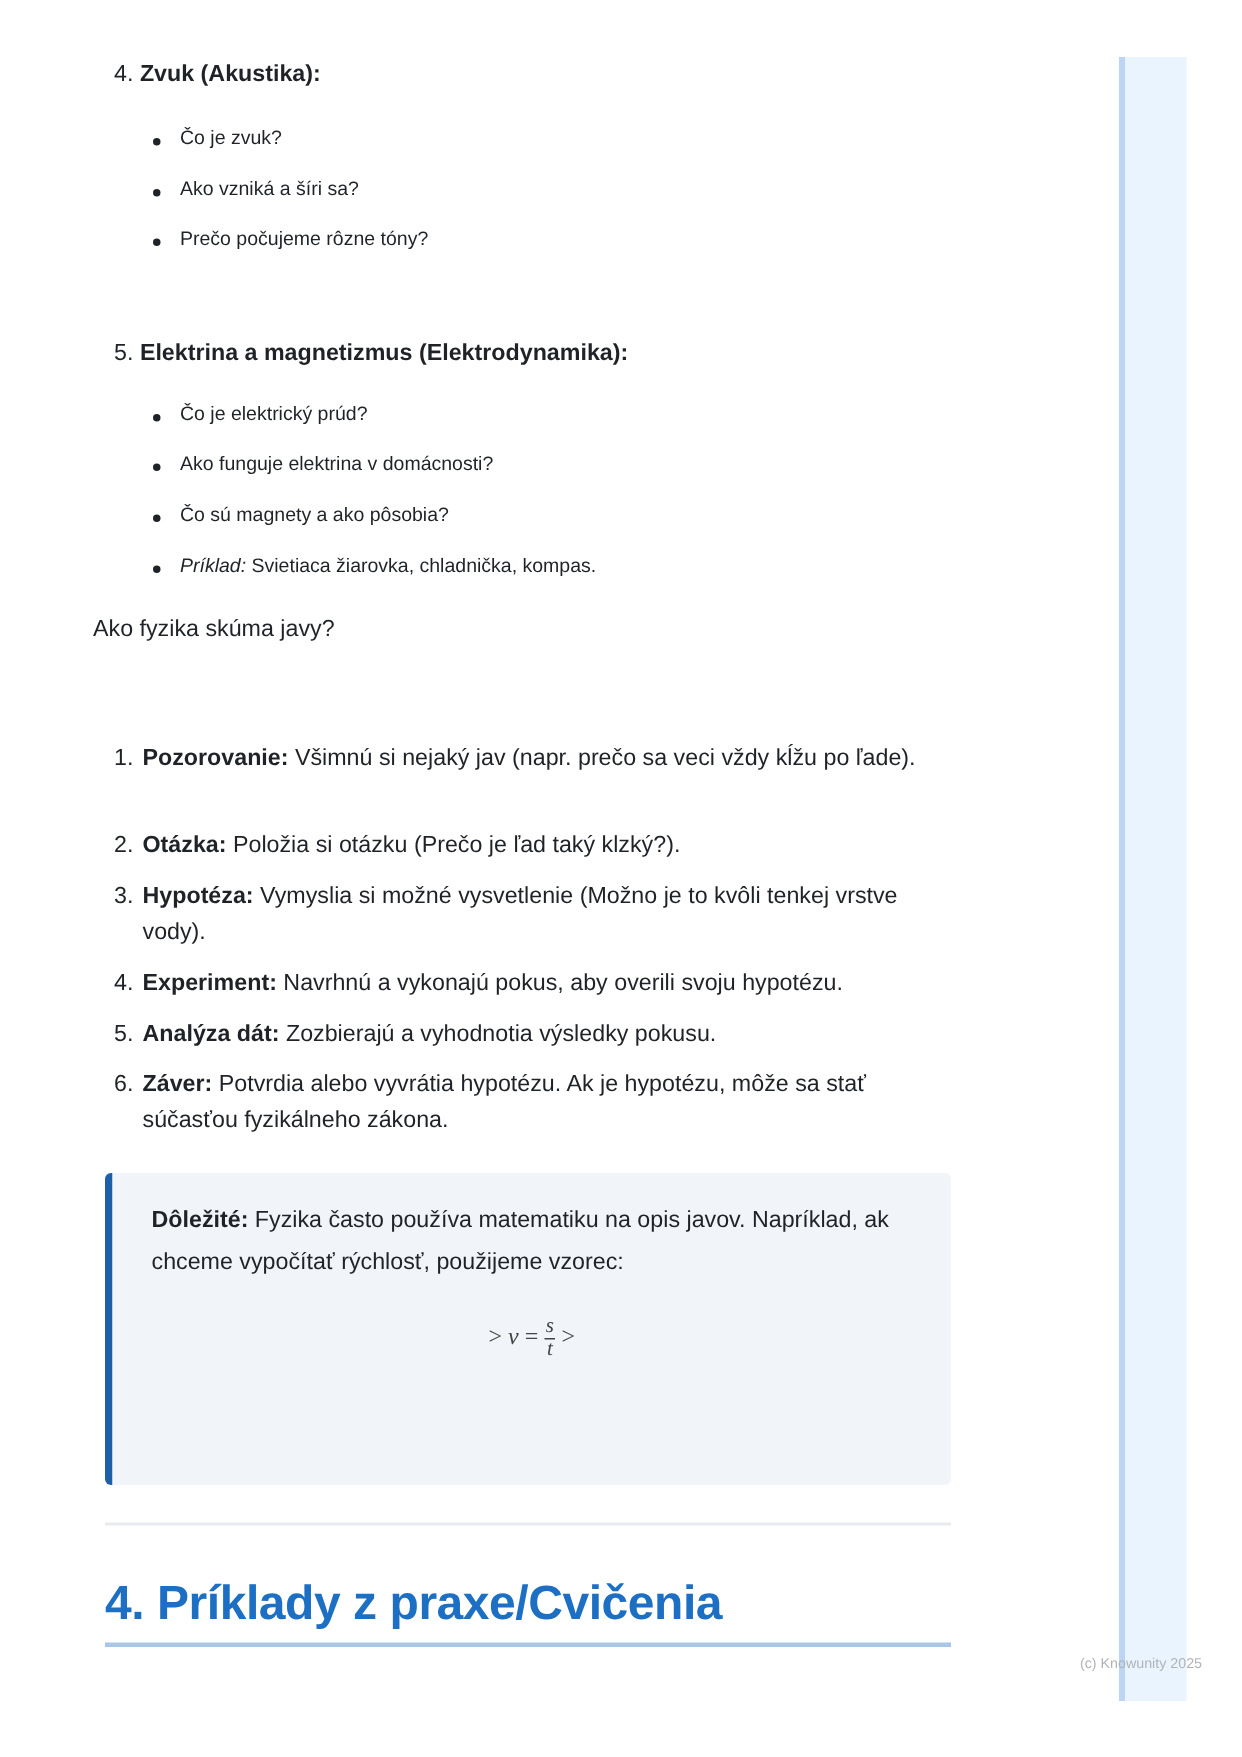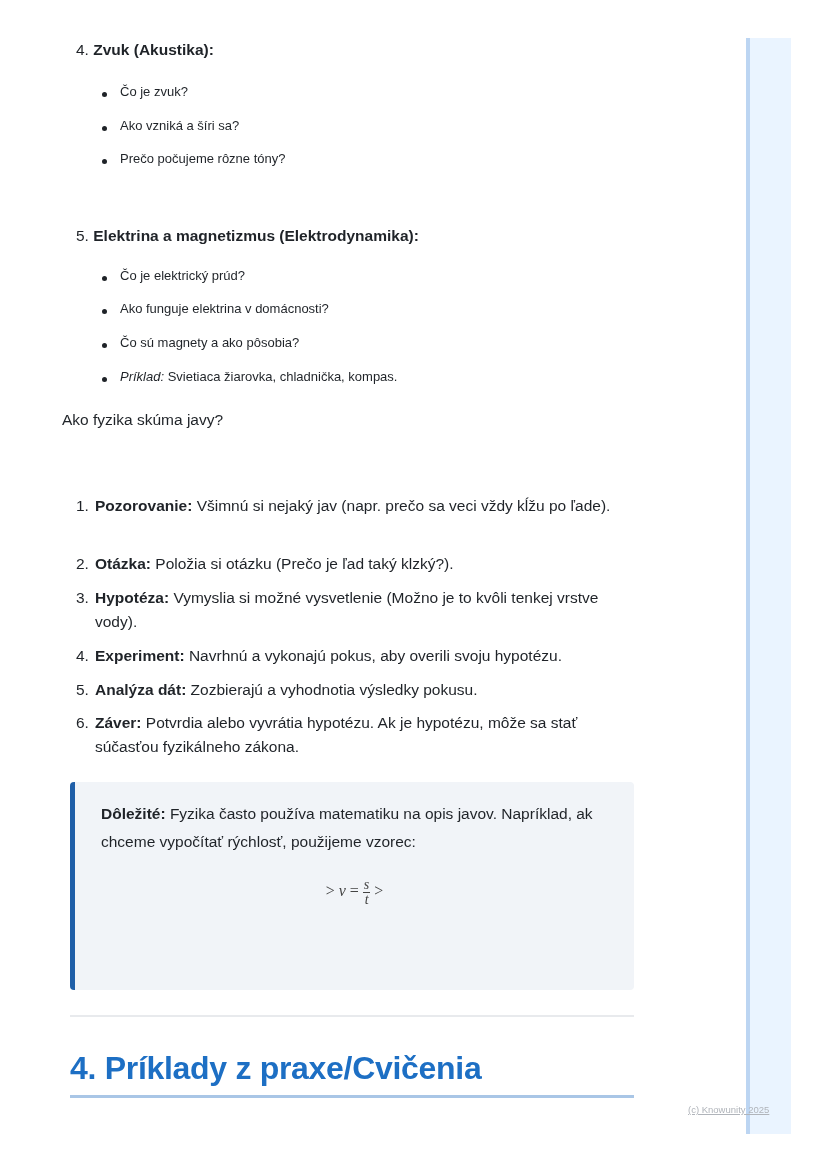--- a/index.html
+++ b/index.html
@@ -55,21 +55,21 @@
   .callout .c-foot i { font-family: "Liberation Serif", "DejaVu Serif", serif; font-style: italic; }
 
   .hr { position: absolute; left: 70px; top: 1015px; width: 564px; height: 2px; background: #e8eaed; }
 
   .section-title {
     position: absolute; left: 70px; top: 1050px; font-size: 32px; font-weight: bold; color: #1d6fc4;
     letter-spacing: -0.3px;
   }
   .section-underline { position: absolute; left: 70px; top: 1095px; width: 564px; height: 3px; background: #a9c6e6; }
 
-  .footer { position: absolute; left: 688px; top: 1104px; font-size: 9.5px; color: #b0b4ba; text-decoration: underline; }
+  .footer { position: absolute; left: 720px; top: 1104px; font-size: 9.5px; color: #b0b4ba; }
 </style>
 </head>
 <body>
 
 <div class="page">
 
   <div class="topic" style="top:41px">
     <span class="num">4.</span>
     <span>Zvuk (Akustika):</span>
   </div>

